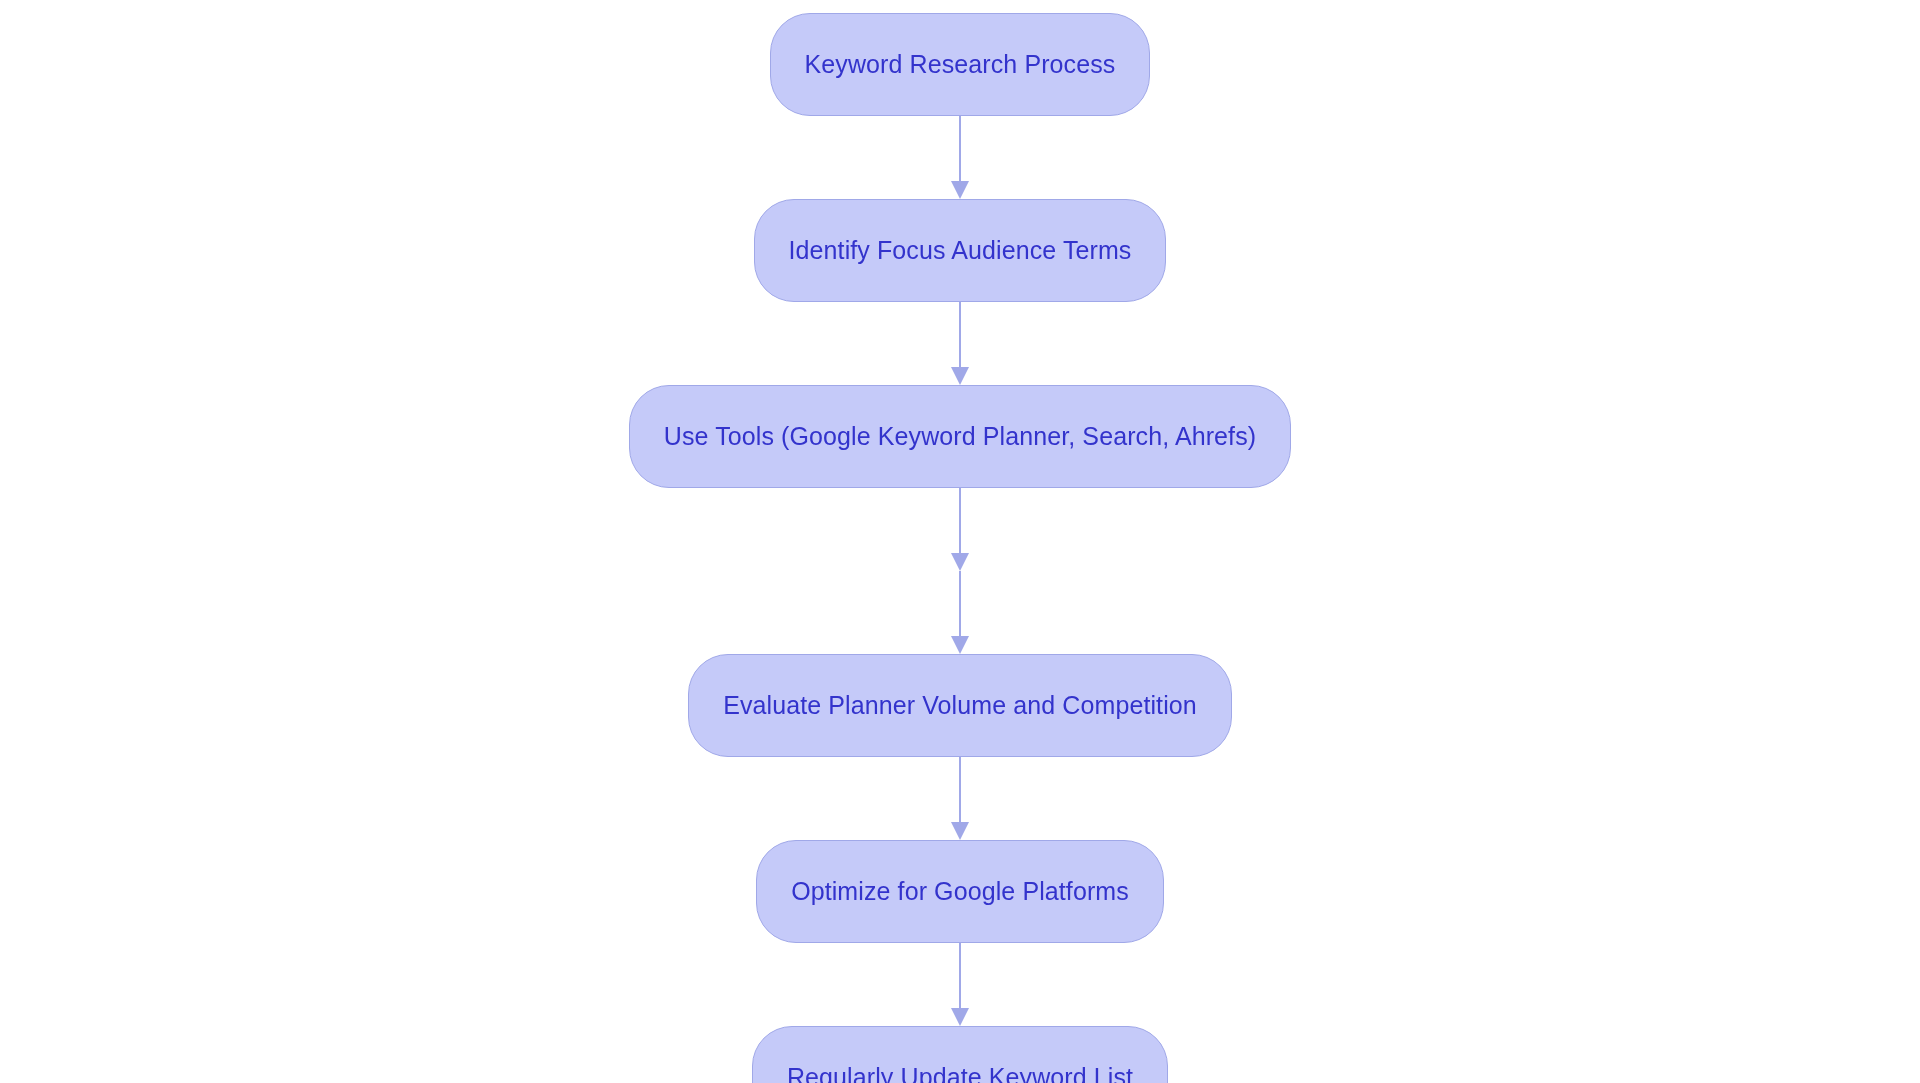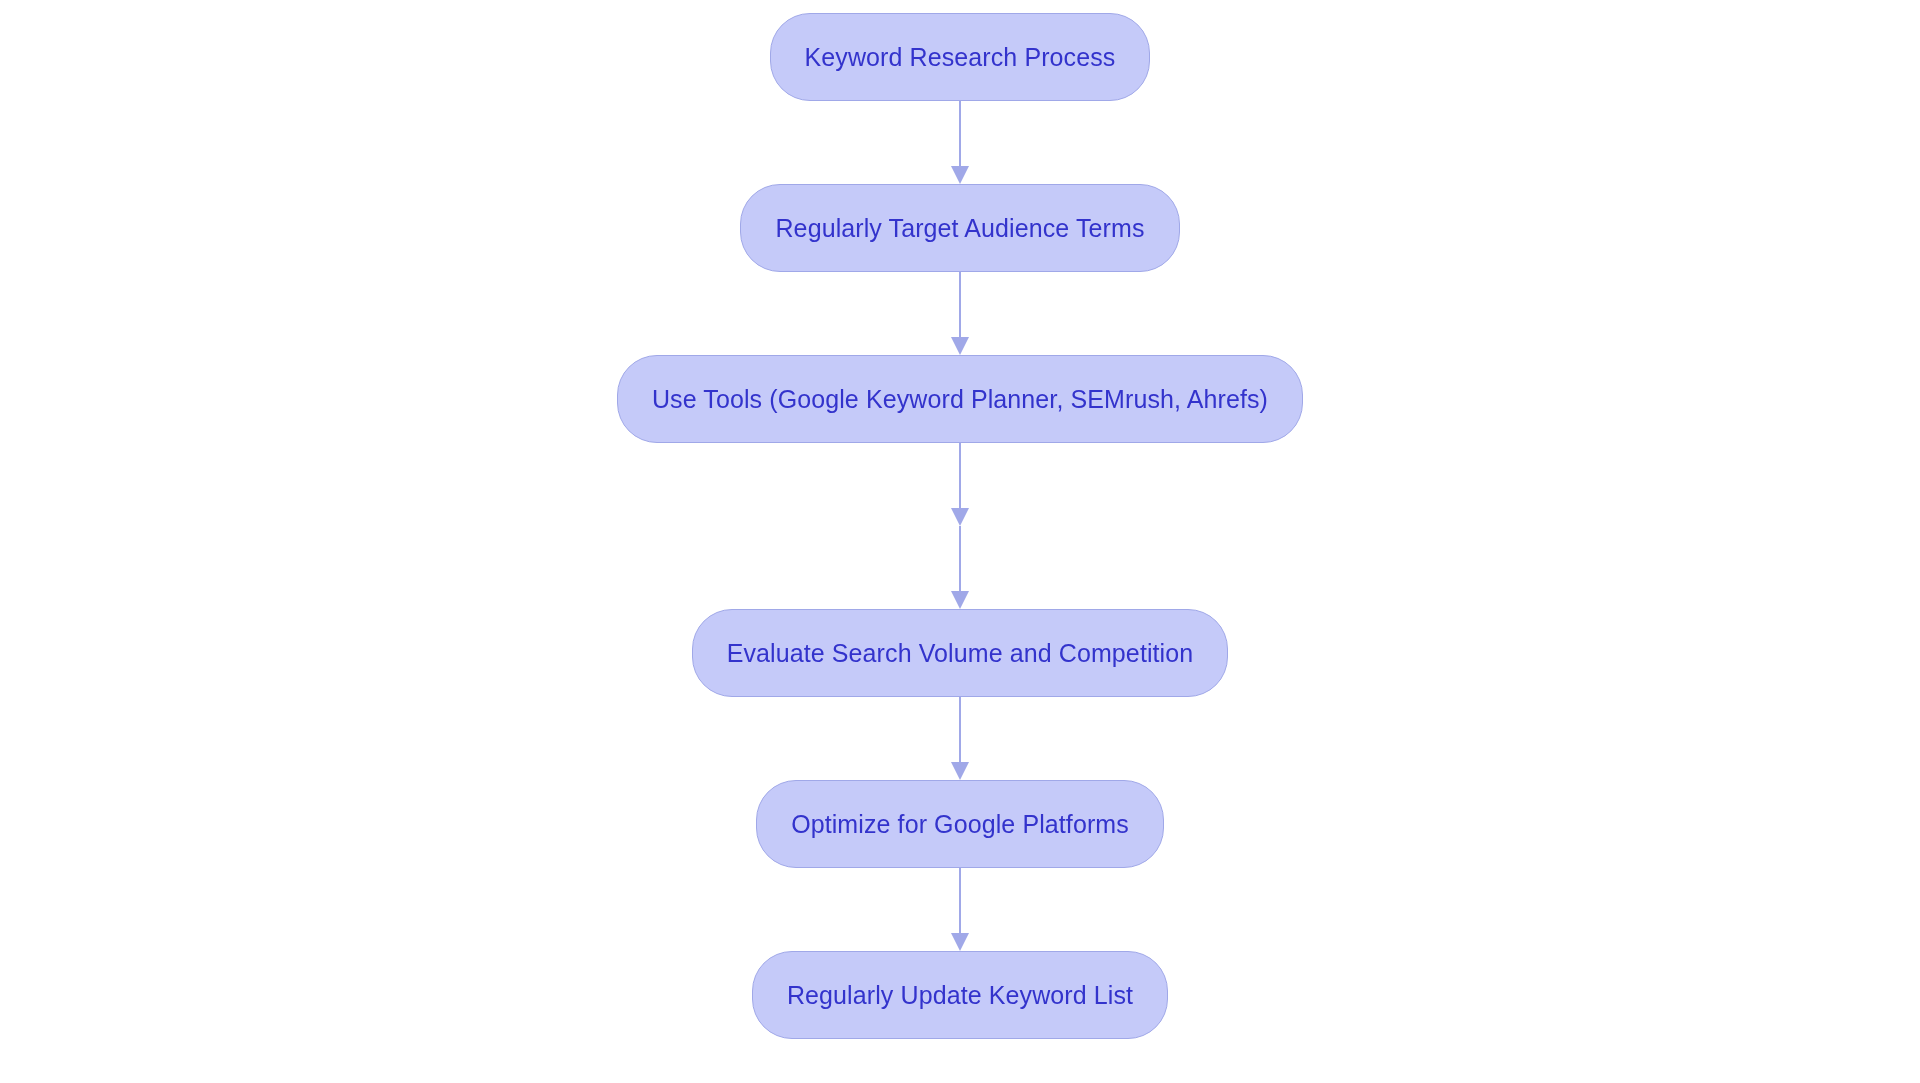--- a/index.html
+++ b/index.html
@@ -28,21 +28,21 @@
     left: 0;
     top: 13px;
     width: 1920px;
     display: flex;
     flex-direction: column;
     align-items: center;
   }
 
   .flow-node {
     box-sizing: border-box;
-    height: 88px;
+    height: 103px;
     border-radius: 40px;
     background: #c5caf9;
     border: 1px solid #a0a8e8;
     display: flex;
     align-items: center;
     justify-content: flex-start;
     padding: 0 34px;
     white-space: nowrap;
   }
 
@@ -93,45 +93,45 @@
     <div class="flow-node">
       <span class="flow-node-label">Keyword Research Process</span>
     </div>
 
     <div class="flow-connector">
       <div class="connector-line"></div>
       <div class="connector-arrowhead"></div>
     </div>
 
     <div class="flow-node">
-      <span class="flow-node-label">Regularly Target Audience Terms</span>
+      <span class="flow-node-label">Identify Focus Audience Terms</span>
     </div>
 
     <div class="flow-connector">
       <div class="connector-line"></div>
       <div class="connector-arrowhead"></div>
     </div>
 
     <div class="flow-node">
-      <span class="flow-node-label">Use Tools (Google Keyword Planner, SEMrush, Ahrefs)</span>
+      <span class="flow-node-label">Use Tools (Google Keyword Planner, Search, Ahrefs)</span>
     </div>
 
     <div class="flow-connector">
       <div class="connector-line"></div>
       <div class="connector-arrowhead"></div>
     </div>
 
 
     <div class="flow-connector">
       <div class="connector-line"></div>
       <div class="connector-arrowhead"></div>
     </div>
 
     <div class="flow-node">
-      <span class="flow-node-label">Evaluate Search Volume and Competition</span>
+      <span class="flow-node-label">Evaluate Planner Volume and Competition</span>
     </div>
 
     <div class="flow-connector">
       <div class="connector-line"></div>
       <div class="connector-arrowhead"></div>
     </div>
 
     <div class="flow-node">
       <span class="flow-node-label">Optimize for Google Platforms</span>
     </div>

